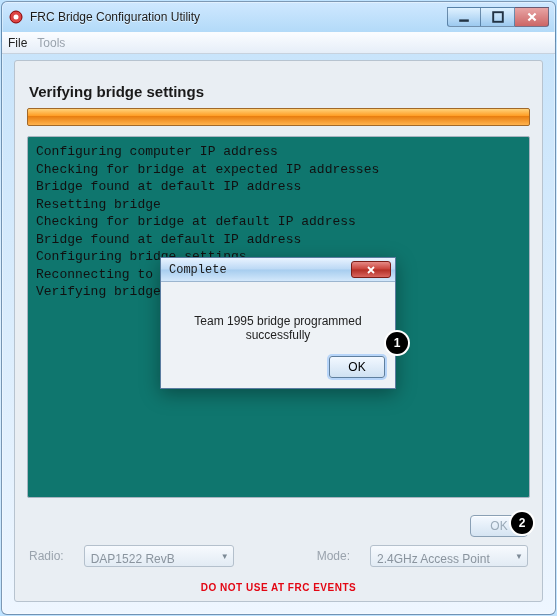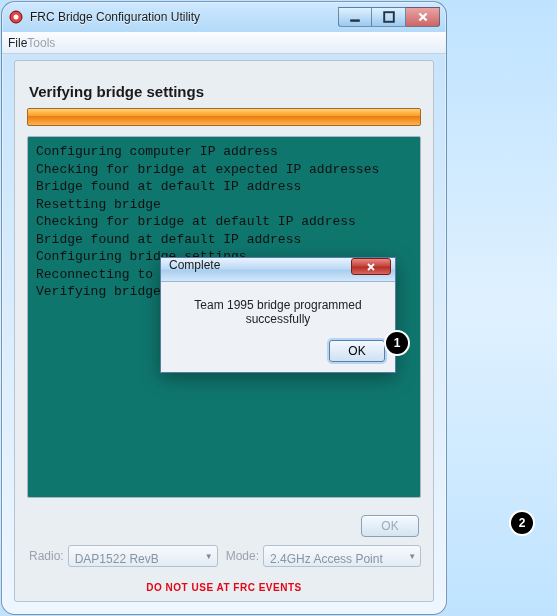--- a/index.html
+++ b/index.html
@@ -1,62 +1,62 @@
 <!DOCTYPE html>
 <html><head>
 <meta charset="utf-8">
 <style>
   * { box-sizing: border-box; margin: 0; padding: 0; }
   html,body { width:557px; height:616px; overflow:hidden; font-family: "Segoe UI", Tahoma, sans-serif; font-size:12px; }
   body { background: linear-gradient(180deg,#bfe3ff 0%, #dff1ff 50%, #bfe3ff 100%); position:relative; }
 
   
-  .window { position:absolute; left:1px; top:1px; width:446px; height:614px; border:1px solid rgba(50,90,130,.6); border-radius:14px; background:linear-gradient(180deg,#cfe8ff,#a9d5f6 40px,#c8e4fb 40px,#eef6ff 100%); box-shadow:inset 0 0 0 1px rgba(255,255,255,.4); }
+  .window { position:absolute; left:1px; top:1px; width:555px; height:614px; border:1px solid rgba(50,90,130,.6); border-radius:6px; background:linear-gradient(180deg,#cfe8ff,#a9d5f6 40px,#c8e4fb 40px,#eef6ff 100%); box-shadow:inset 0 0 0 1px rgba(255,255,255,.4); }
 
   .titlebar { height:30px; display:flex; align-items:center; padding:0 6px; }
   .title-icon { width:16px; height:16px; margin-right:6px; display:inline-flex; align-items:center; justify-content:center;}
   .title-text { flex:1; color:#1b1b1b; font-size:12px; text-shadow:0 1px 0 rgba(255,255,255,.6);}
   .win-btns { display:flex; gap:0; }
   .win-btn { width:34px; height:20px; display:flex; align-items:center; justify-content:center; border:1px solid rgba(40,80,120,.6); background:linear-gradient(#dff1ff,#9cc9ef); color:#234; font-weight:bold; font-size:11px; border-left:none;}
   .win-btn:first-child{ border-left:1px solid rgba(40,80,120,.6); border-radius:0 0 0 3px;}
   .win-btn.close { background:linear-gradient(#e8a4a4,#c66); color:#fff; border-radius:0 0 3px 0;}
   .win-btn svg { width:12px; height:12px; }
 
-  .menubar { height:22px; background:linear-gradient(#fafcff,#e6eef8); border-top:1px solid rgba(255,255,255,.8); border-bottom:1px solid #c7d2de; display:flex; align-items:center; padding:0 6px; gap:0;}
+  .menubar { height:22px; background:linear-gradient(#fafcff,#e6eef8); border-top:1px solid rgba(255,255,255,.8); border-bottom:1px solid #c7d2de; display:flex; align-items:center; padding:0 6px; gap:10px;}
   .menu-item { color:#222; }
   .menu-item.disabled { color:#9aa3ad; }
 
   .client { position:absolute; left:12px; right:12px; top:58px; bottom:12px; background:#e9eef3; border:1px solid #b7c3cf; border-radius:3px; padding:20px 12px; }
 
   .heading { font-size:15px; font-weight:bold; color:#1a1a1a; margin:2px 0 8px 2px; }
 
   .progress { height:18px; border:1px solid #a0682a; background:linear-gradient(#ffd27a,#ff9a1f 45%,#e87e10 46%,#ffb24d); border-radius:2px; margin-bottom:10px; }
 
   .log { height:362px; background:#0f766e; border:1px solid #a8b4c0; border-radius:2px; padding:6px 8px; font-family:"Courier New",monospace; font-size:13px; color:#111; overflow:hidden; white-space:pre-line; line-height:1.35; }
 
   .ok-main { position:absolute; right:14px; bottom:64px; width:58px; height:22px; border:1px solid #8aa0b5; border-radius:4px; background:linear-gradient(#f4f9ff,#d5e4f2); color:#9aaab8; display:flex; align-items:center; justify-content:center; box-shadow:inset 0 1px 0 rgba(255,255,255,.8); }
 
   .annot { position:absolute; width:22px; height:22px; border-radius:50%; background:#000; color:#fff; font-size:12px; font-weight:bold; display:flex; align-items:center; justify-content:center; box-shadow:0 0 0 2px #fff; z-index:30;}
 
-  .bottom-row { position:absolute; left:14px; right:14px; bottom:34px; display:flex; align-items:center; gap:4px; color:#9aa3ad; }
+  .bottom-row { position:absolute; left:14px; right:14px; bottom:34px; display:flex; align-items:center; gap:20px; color:#9aa3ad; }
   .combo { flex:0 0 auto; height:22px; border:1px solid #b4c0cc; border-radius:3px; background:linear-gradient(#f7fafe,#e2ebf4); color:#8a949e; display:flex; align-items:flex-end; padding:0 18px 0 6px; position:relative; }
   .combo .chev { position:absolute; right:4px; top:50%; transform:translateY(-50%); font-size:8px; color:#7d8a96;}
   .radio-combo { width:150px; }
   .mode-combo { width:158px; }
   .sp { flex:1; }
 
   .warning { position:absolute; left:0; right:0; bottom:8px; text-align:center; color:#e30613; font-weight:bold; font-size:10px; letter-spacing:.5px;}
 
   
   .dialog { position:absolute; left:158px; top:255px; width:236px; border:1px solid #5a7ca0; background:#eef2f6; box-shadow:0 5px 18px rgba(0,0,0,.35); z-index:20; }
-  .dlg-title { height:24px; background:linear-gradient(#e9f3ff,#bcd9f5 48%,#a7cdef 52%,#d3e8fb); display:flex; align-items:flex-start; padding:0 4px 0 8px; font-size:12px; color:#1a1a1a; border-bottom:1px solid #9bb5cf;}
+  .dlg-title { height:24px; background:linear-gradient(#e9f3ff,#bcd9f5 48%,#a7cdef 52%,#d3e8fb); display:flex; align-items:center; padding:0 4px 0 8px; font-size:12px; color:#1a1a1a; border-bottom:1px solid #9bb5cf;font-family:Liberation Mono, monospace;}
   .dlg-title span.ttl { flex:1; }
   .dlg-close { width:40px; height:17px; border-radius:3px; background:linear-gradient(#e58a86,#c9423a 48%,#b22e25 52%,#d9655e); border:1px solid #7a1d17; display:flex; align-items:center; justify-content:center; color:#fff;}
   .dlg-close svg{width:10px;height:10px;}
-  .dlg-body { padding:16px 12px 8px; font-size:12px; color:#222; text-align:center; }
+  .dlg-body { padding:16px 12px 8px; font-size:12px; color:#222; text-align:center;margin-top:16px; }
   .dlg-actions { display:flex; justify-content:flex-end; padding:6px 10px 10px; }
   .dlg-ok { width:56px; height:22px; border:1px solid #5f7f9e; border-radius:3px; background:linear-gradient(#f2f8ff,#cfe1f2); display:flex; align-items:center; justify-content:center; font-size:12px; box-shadow:0 0 0 2px rgba(80,160,255,.35);}
 </style>
 </head>
 <body>
 
 <div class="window">
 
   <div class="titlebar">
     <span class="title-icon">

